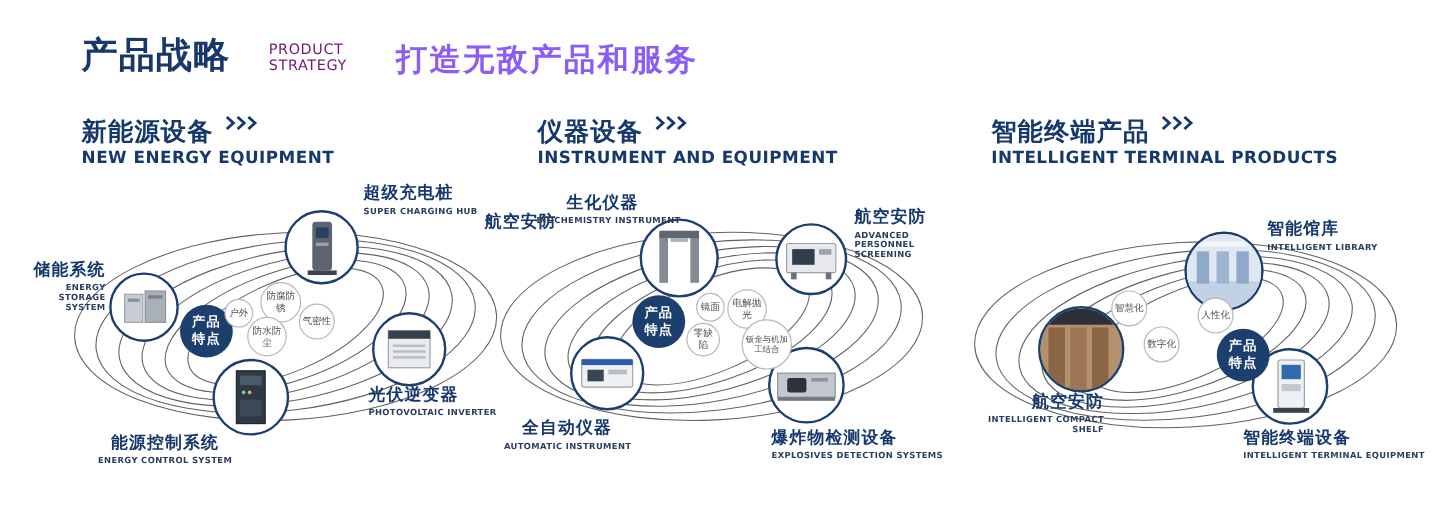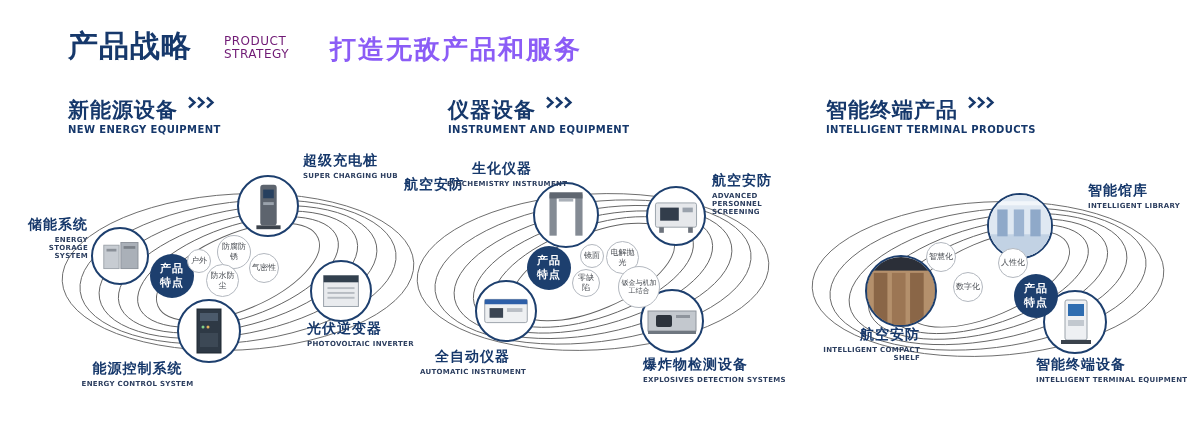--- a/index.html
+++ b/index.html
@@ -12,21 +12,21 @@
   .abs { position:absolute; }
 
   
   .main-title { font-size:30px; font-weight:bold; color:#16386b; letter-spacing:1px; white-space:nowrap; }
   .main-sub { font-size:12px; font-weight:normal; color:#701a75; line-height:13px; letter-spacing:0.5px; }
   .slogan { font-size:26px; font-weight:bold; color:#8b5cf6; letter-spacing:2px; white-space:nowrap; }
 
   
   .sec-head { display:flex; gap:9px; }
   .sec-title { font-size:21px; font-weight:bold; color:#16386b; letter-spacing:1px; white-space:nowrap; }
-  .sec-sub { font-size:10px; font-weight:bold; color:#16386b; letter-spacing:0.4px; white-space:nowrap; }
+  .sec-sub { font-size:14px; font-weight:bold; color:#16386b; letter-spacing:0.4px; white-space:nowrap; }
 
   
   .orbit { position:absolute; pointer-events:none; }
 
   
   .circle {
     position:absolute; border-radius:50%; border:2px solid #1d3f6e; background:#fff;
     overflow:hidden; box-sizing:border-box; display:flex; align-items:center; justify-content:center;
   }
   .circle svg { width:100%; height:100%; display:block; }
@@ -283,21 +283,21 @@
 
   <div class="badge" style="left:1014px; top:274px; width:44px; height:44px;">
     <span>产品</span>
     <span>特点</span>
   </div>
 
   <div class="bubble" style="left:926px; top:242px; width:30px; height:30px;">智慧化</div>
   <div class="bubble" style="left:953px; top:272px; width:30px; height:30px;">数字化</div>
   <div class="bubble" style="left:998px; top:248px; width:30px; height:30px;">人性化</div>
 
-  <div class="plabel" style="left:1056px; top:182px;margin-left:32px;">
+  <div class="plabel" style="left:1056px; top:182px;">
     <div class="zh">智能馆库</div>
     <div class="en">INTELLIGENT LIBRARY</div>
   </div>
   <div class="plabel t-right" style="left:820px; top:326px; width:100px;">
     <div class="zh">航空安防</div>
     <div class="en">INTELLIGENT COMPACT SHELF</div>
   </div>
   <div class="plabel" style="left:1036px; top:356px;">
     <div class="zh">智能终端设备</div>
     <div class="en">INTELLIGENT TERMINAL EQUIPMENT</div>

